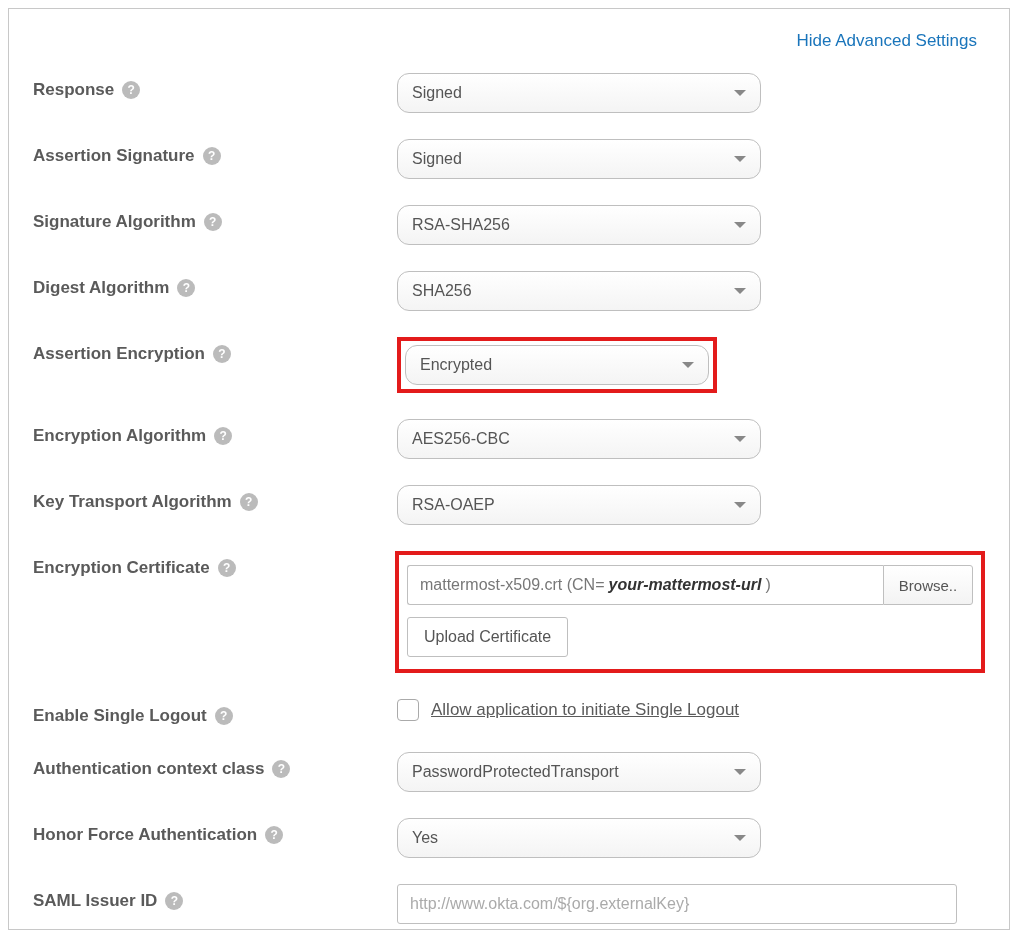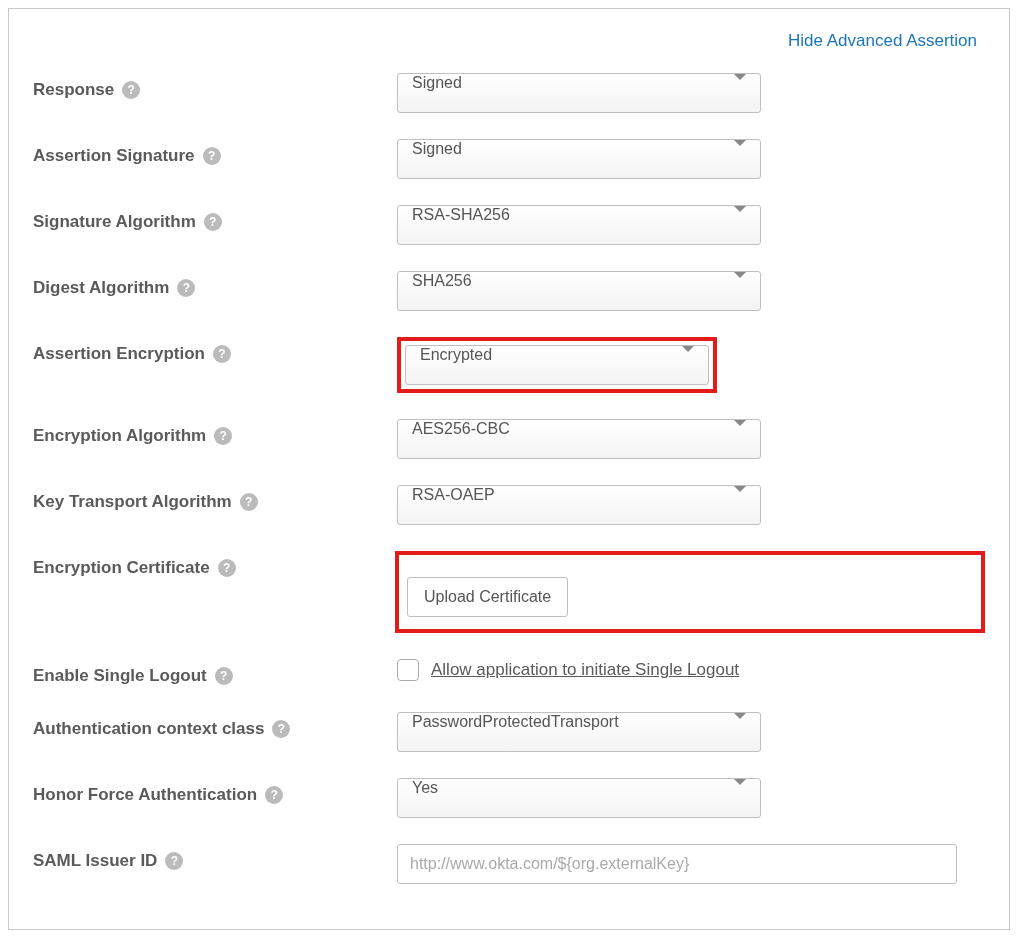--- a/index.html
+++ b/index.html
@@ -4,42 +4,42 @@
   <style>
     * { box-sizing: border-box; margin: 0; padding: 0; }
     body { font-family: -apple-system, BlinkMacSystemFont, "Segoe UI", Helvetica, Arial, sans-serif; background: #fff; padding: 8px; }
     .panel { border: 1px solid #c8c8c8; width: 1002px; height: 922px; padding: 0 24px 24px 24px; position: relative; }
     .hide-link { position: absolute; top: 22px; right: 32px; color: #1a75bb; font-size: 17px; cursor: pointer; }
     .fields { margin-top: 64px; }
     .field-row { display: flex; align-items: flex-start; margin-bottom: 26px; }
     .field-label { width: 364px; display: flex; align-items: center; padding-top: 7px; color: #5a5a5a; font-size: 17px; font-weight: 600; }
     .help-icon { display: inline-flex; width: 18px; height: 18px; border-radius: 50%; background: #bbb; color: #fff; font-size: 12px; font-weight: 700; align-items: center; justify-content: center; margin-left: 8px; cursor: default; }
     .field-control { flex: 1; }
-    .select { height: 40px; width: 364px; border: 1px solid #bfbfbf; border-radius: 3px; background: linear-gradient(#ffffff, #f4f4f4); display: flex; align-items: flex-start; justify-content: space-between; padding: 0 14px; cursor: pointer; font-size: 16px; color: #555; }
+    .select { height: 40px; width: 364px; border: 1px solid #bfbfbf; border-radius: 12px; background: linear-gradient(#ffffff, #f4f4f4); display: flex; align-items: center; justify-content: space-between; padding: 0 14px; cursor: pointer; font-size: 16px; color: #555; }
     .caret { width: 0; height: 0; border-left: 6px solid transparent; border-right: 6px solid transparent; border-top: 6px solid #888; }
     .highlight-box { border: 4px solid #e31b1b; padding: 4px; display: inline-block; }
     .highlight-box .select { width: 304px; }
     .cert-row .field-control { flex: 1; }
     .cert-highlight { border: 4px solid #e31b1b; padding: 10px 8px 12px 8px; width: 590px; }
     .cert-input-group { display: flex; }
     .cert-input { flex: 1; height: 40px; border: 1px solid #bfbfbf; border-right: none; border-radius: 3px 0 0 3px; padding: 0 12px; font-size: 16px; color: #777; display: flex; align-items: center; background: #fff; white-space: nowrap; overflow: hidden; }
     .cert-input .placeholder-overlay { font-style: italic; font-weight: 600; color: #333; padding: 0 4px; }
     .browse-btn { width: 90px; height: 40px; border: 1px solid #bfbfbf; border-radius: 0 3px 3px 0; background: linear-gradient(#ffffff, #f3f3f3); font-size: 15px; color: #555; cursor: pointer; }
     .upload-btn { margin-top: 12px; height: 40px; border: 1px solid #bfbfbf; border-radius: 3px; background: #fff; padding: 0 16px; font-size: 16px; color: #555; cursor: pointer; }
     .checkbox-row { display: flex; align-items: center; }
     .checkbox { width: 22px; height: 22px; border: 1.5px solid #aaa; border-radius: 4px; margin-right: 12px; background: #fff; cursor: pointer; }
     .checkbox-label { font-size: 17px; color: #5a5a5a; text-decoration: underline; }
     .text-input { width: 560px; height: 40px; border: 1px solid #bfbfbf; border-radius: 3px; padding: 12px 12px; font-size: 16px; color: #999; background: #fff; }
     .text-input::placeholder { color: #aaa; }
   </style>
 </head>
 <body>
 
 <div class="panel">
-  <div class="hide-link">Hide Advanced Assertion</div>
+  <div class="hide-link">Hide Advanced Settings</div>
 
   <div class="fields">
 
     <div class="field-row">
       <div class="field-label">
         <span>Response</span>
         <span class="help-icon">?</span>
       </div>
       <div class="field-control">
         <div class="select">
@@ -129,20 +129,28 @@
       </div>
     </div>
 
     <div class="field-row cert-row">
       <div class="field-label">
         <span>Encryption Certificate</span>
         <span class="help-icon">?</span>
       </div>
       <div class="field-control">
         <div class="cert-highlight">
+          <div class="cert-input-group">
+            <div class="cert-input">
+              <span>mattermost-x509.crt (CN=</span>
+              <span class="placeholder-overlay">your-mattermost-url</span>
+              <span>)</span>
+            </div>
+            <button class="browse-btn">Browse..</button>
+          </div>
           <button class="upload-btn">Upload Certificate</button>
         </div>
       </div>
     </div>
 
     <div class="field-row">
       <div class="field-label">
         <span>Enable Single Logout</span>
         <span class="help-icon">?</span>
       </div>

